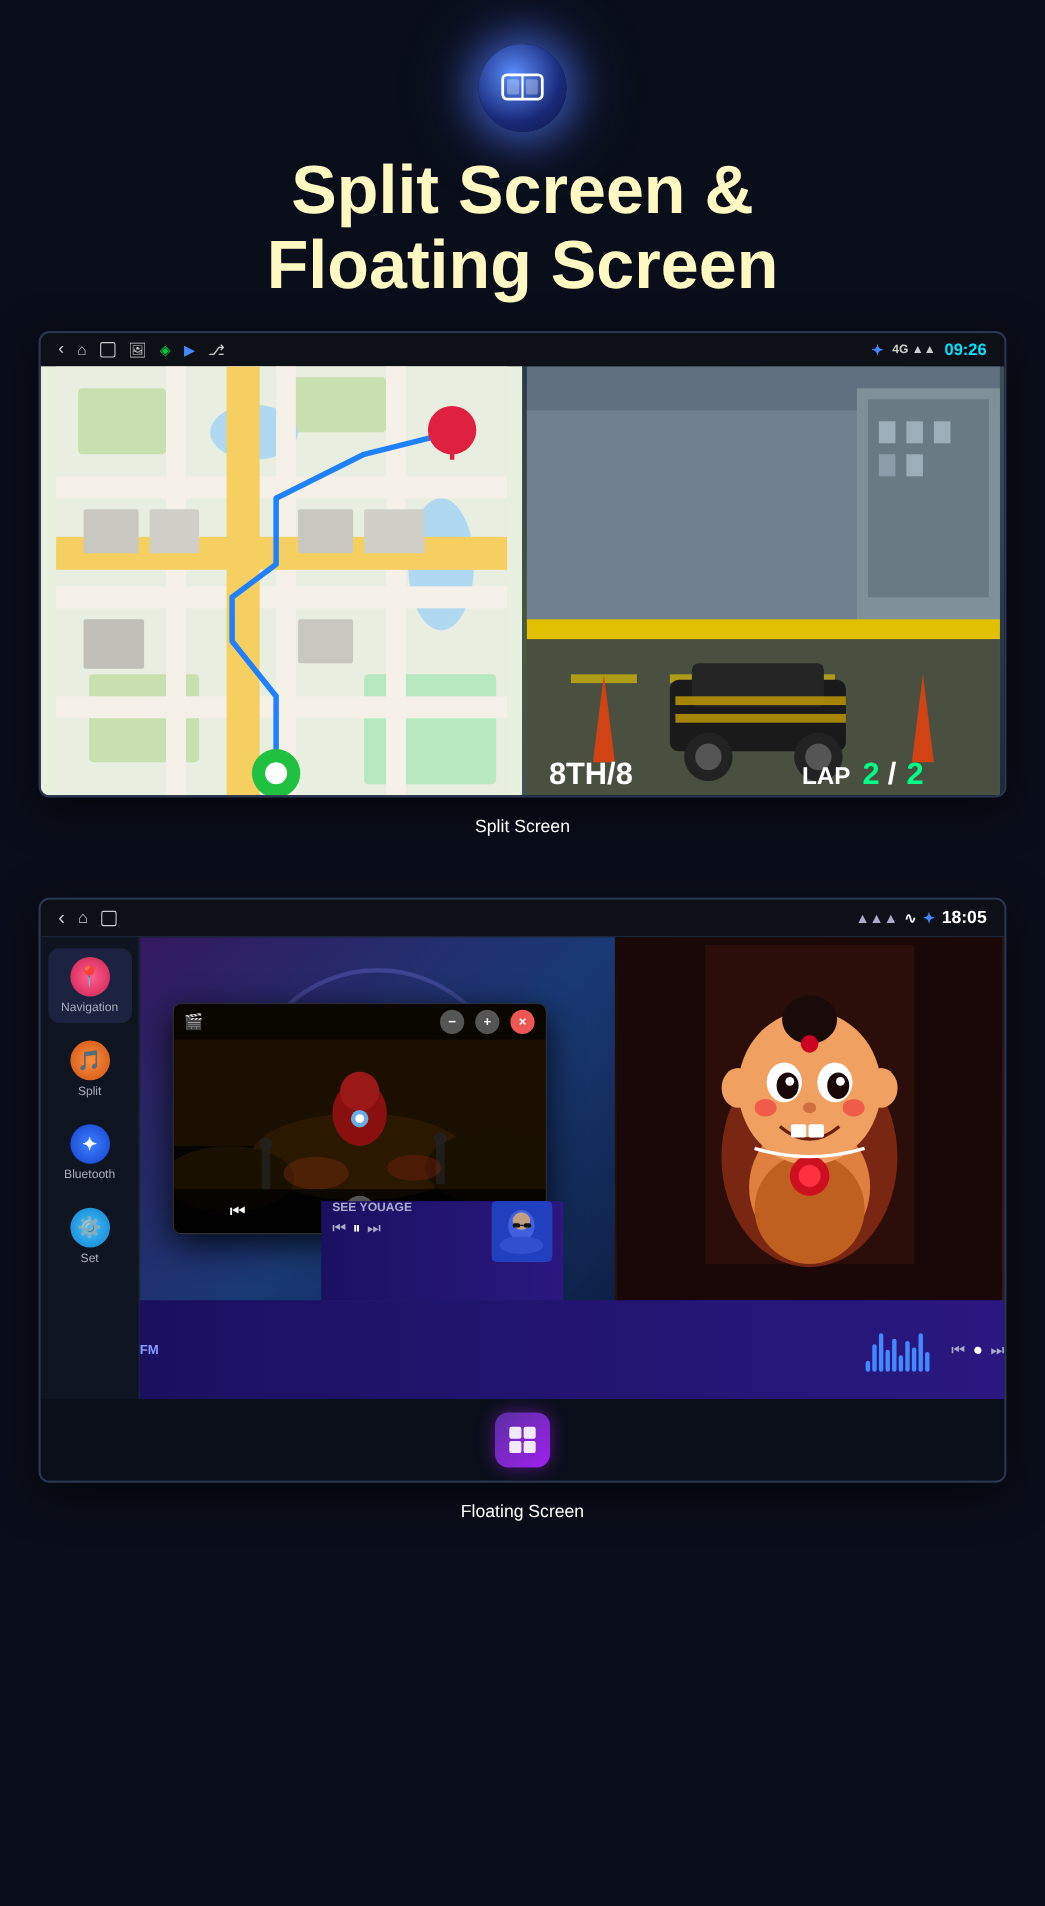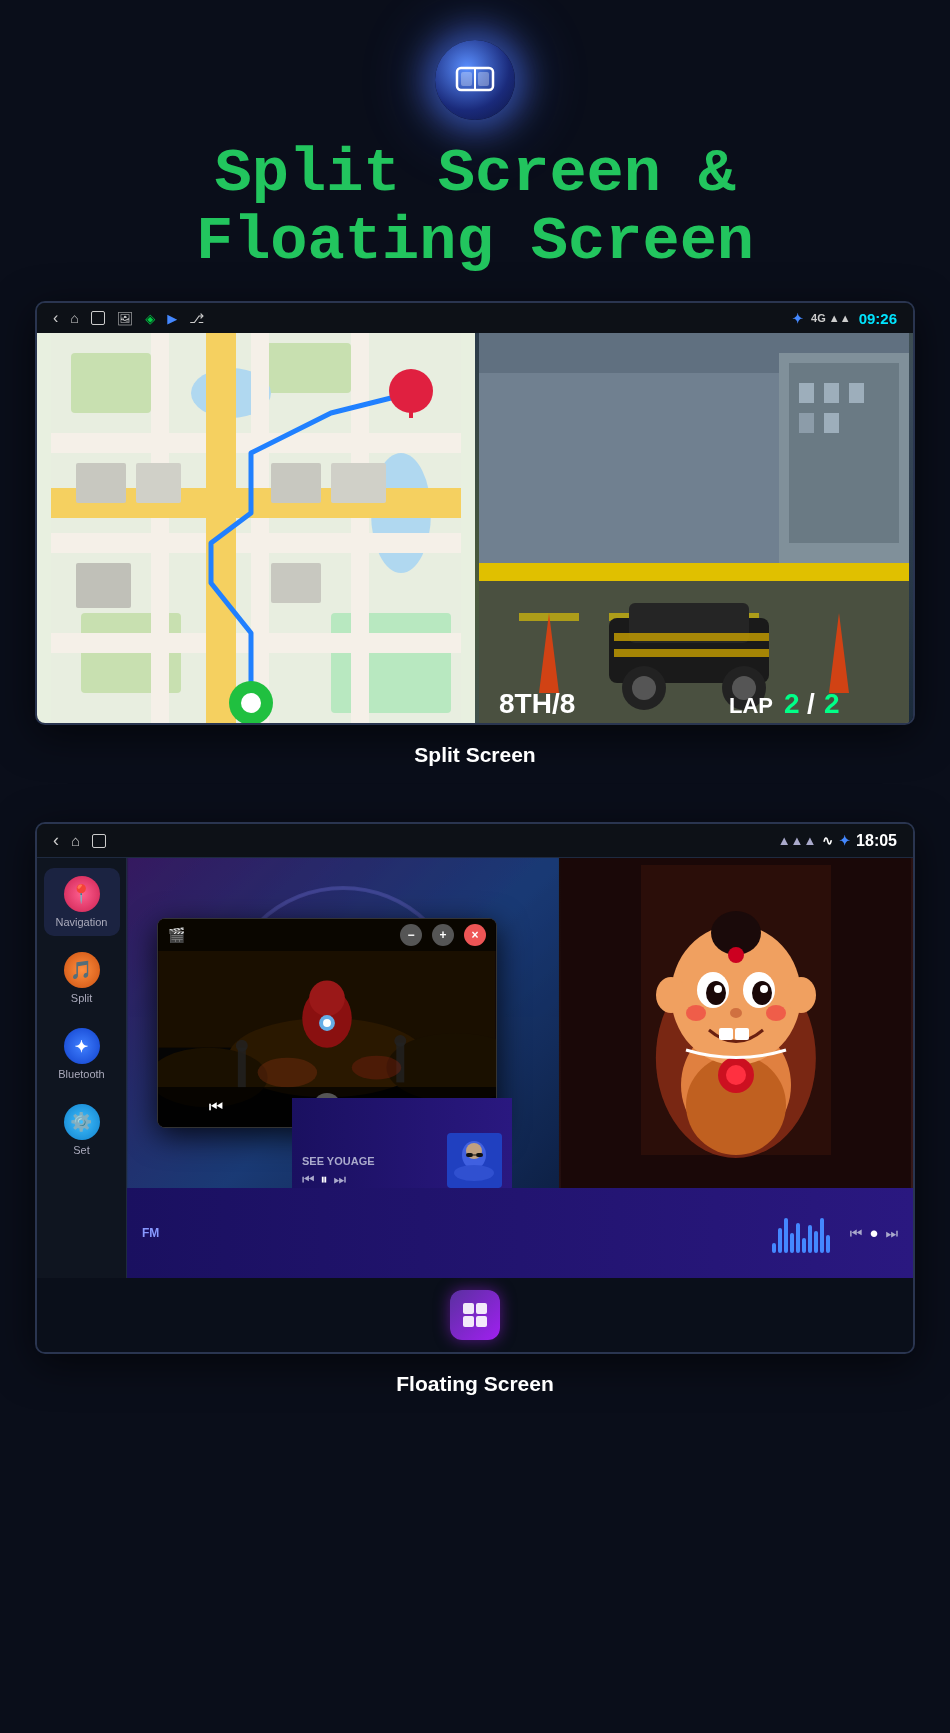--- a/index.html
+++ b/index.html
@@ -37,22 +37,21 @@
       height: 44px;
     }
 
     
     .main-title {
       font-size: 62px;
       font-weight: 900;
       text-align: center;
       line-height: 1.1;
       margin-bottom: 25px;
-      color: #22c55e;
-      font-family: Liberation Mono, monospace;
+      color: #fef9c3;
     }
 
     
     .subtitle {
       font-size: 17px;
       text-align: center;
       color: #b0b8cc;
       line-height: 1.6;
       max-width: 600px;
       margin-bottom: 45px;
@@ -122,22 +121,22 @@
       height: 100%;
       background: linear-gradient(135deg, #2a3a4a 0%, #4a5a3a 30%, #3a4a5a 60%, #1a2a3a 100%);
       position: relative;
       display: flex;
       align-items: center;
       justify-content: center;
     }
 
     .section-label {
       text-align: center;
-      font-size: 21px;
-      font-weight: 700;
+      font-size: 16px;
+      font-weight: 400;
       color: white;
       margin: 18px 0 40px;
     }
 
     
     .floating-device {
       background: #111827;
       border-radius: 10px;
       overflow: hidden;
       border: 2px solid #2a3550;
@@ -272,21 +271,21 @@
 
     
     .floating-bottom {
       position: absolute;
       bottom: 0; right: 0;
       width: 390px;
       height: 90px;
       background: linear-gradient(90deg, #1a1060, #2a1880);
       display: flex;
       align-items: center;
-      padding: 0 15px;
+      padding: 0 0;
       gap: 18px;
     }
     .radio-info { flex: 1; }
     .radio-title { font-size: 12px; color: #8899ff; font-weight: bold; }
     .radio-freq { font-size: 28px; font-weight: bold; color: white; }
     .radio-wave {
       width: 60px;
       height: 40px;
       display: flex;
       align-items: flex-end;
@@ -359,21 +358,21 @@
 
     
     .see-youage {
       position: absolute;
       bottom: 90px;
       left: 165px;
       width: 220px;
       height: 90px;
       background: linear-gradient(90deg, #1a1060, #2a1880);
       display: flex;
-      align-items: flex-end;
+      align-items: flex-start;
       padding: 0 10px;
       gap: 8px;
       z-index: 5;
     }
     .sy-label {
       font-size: 11px;
       color: #aac;
       font-weight: bold;
       white-space: nowrap;
     }

